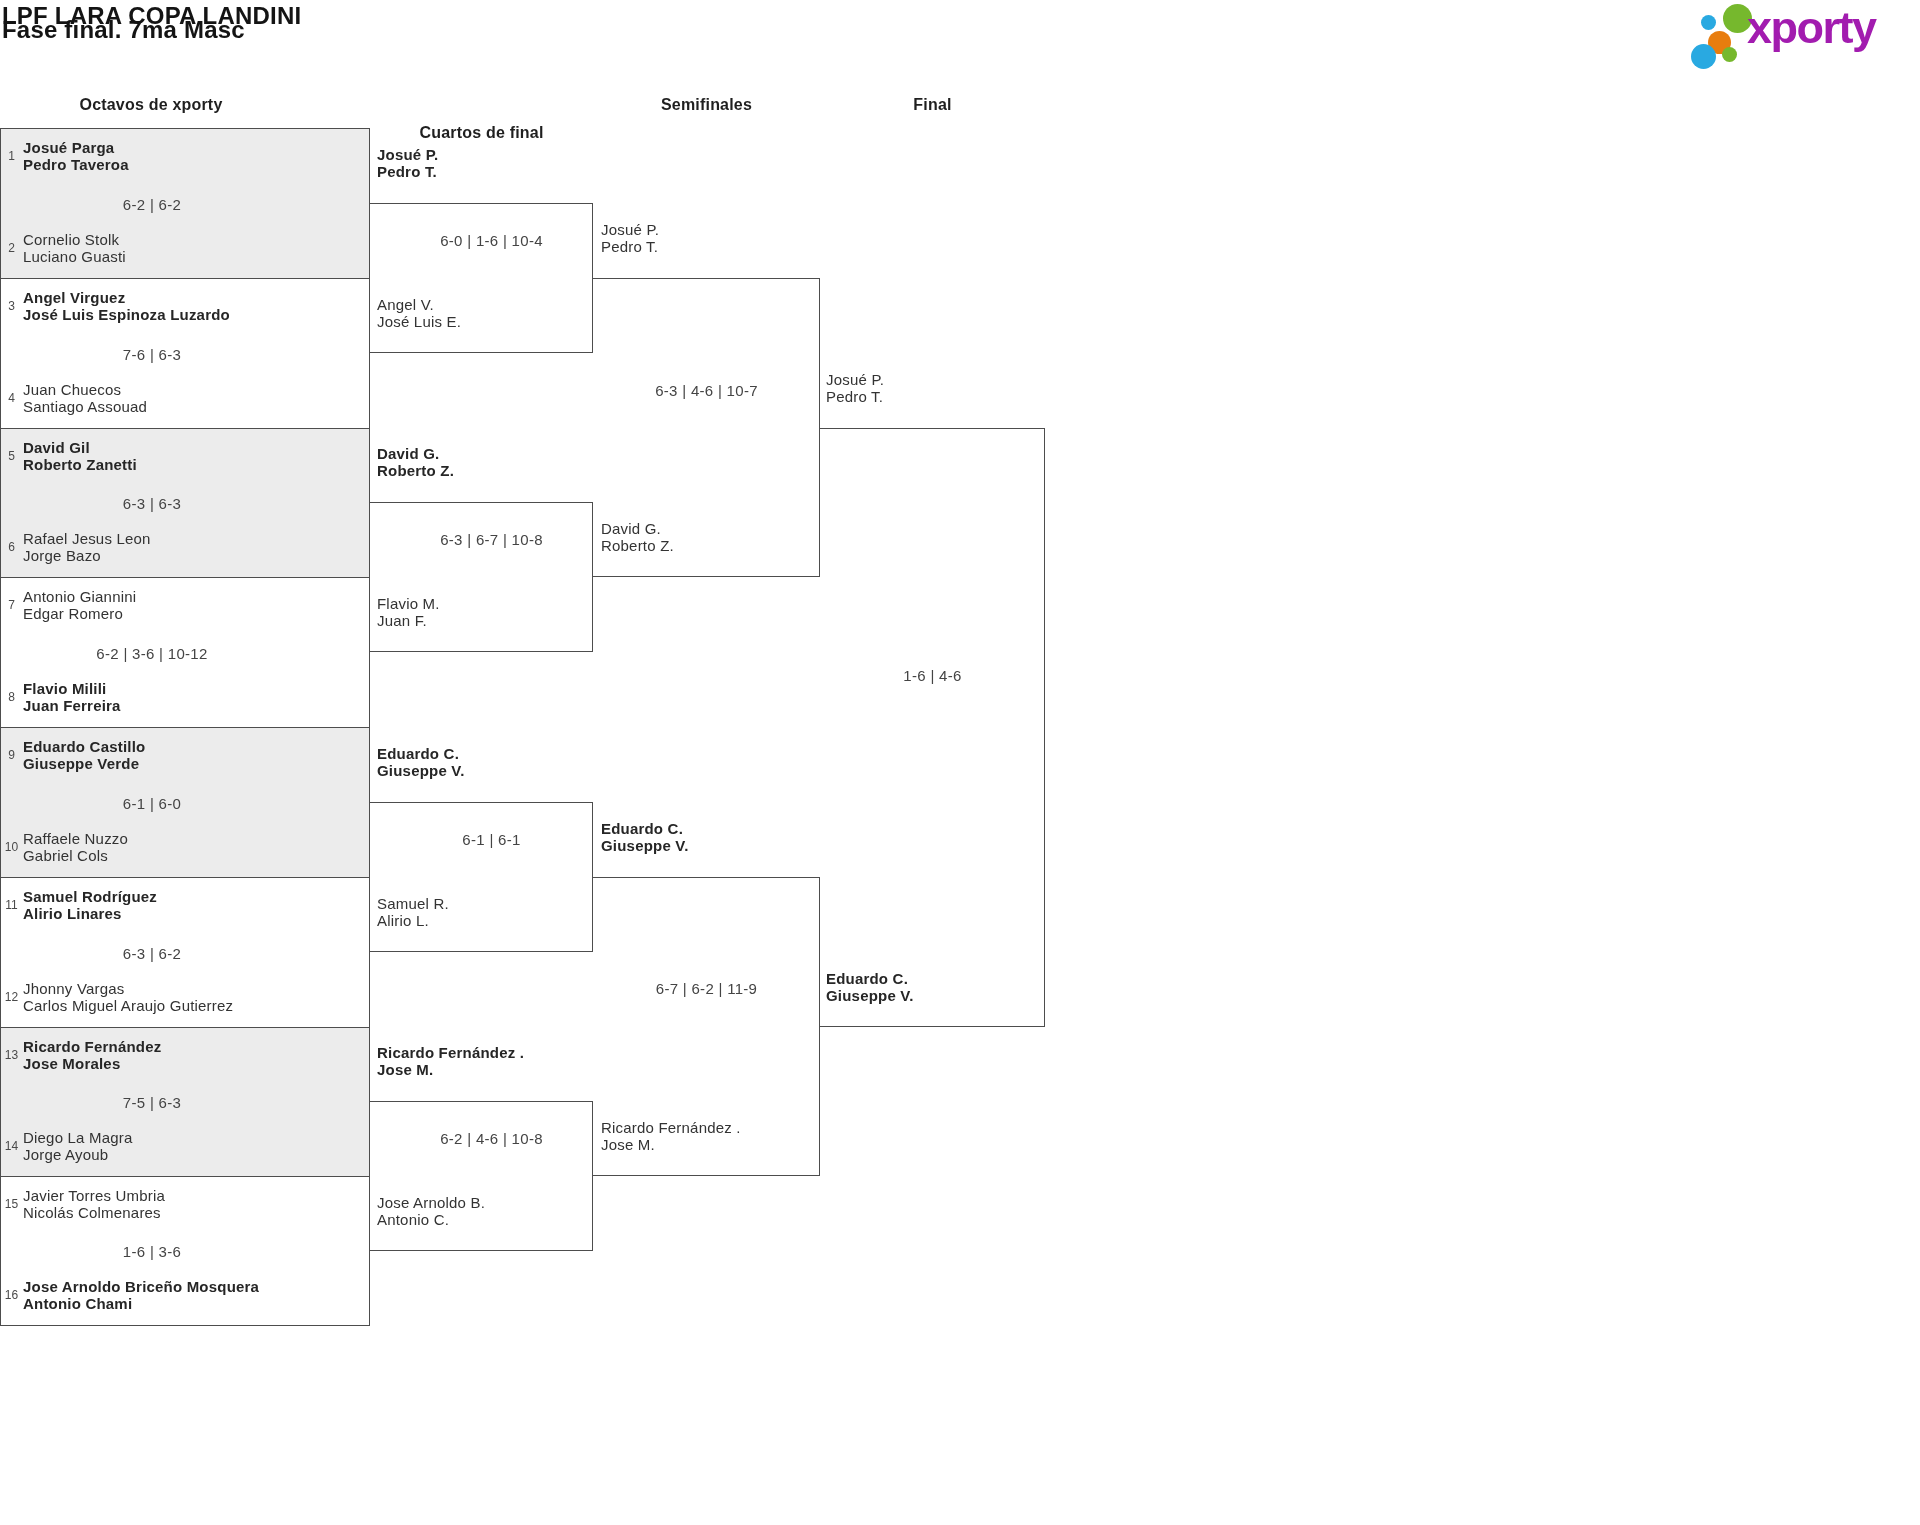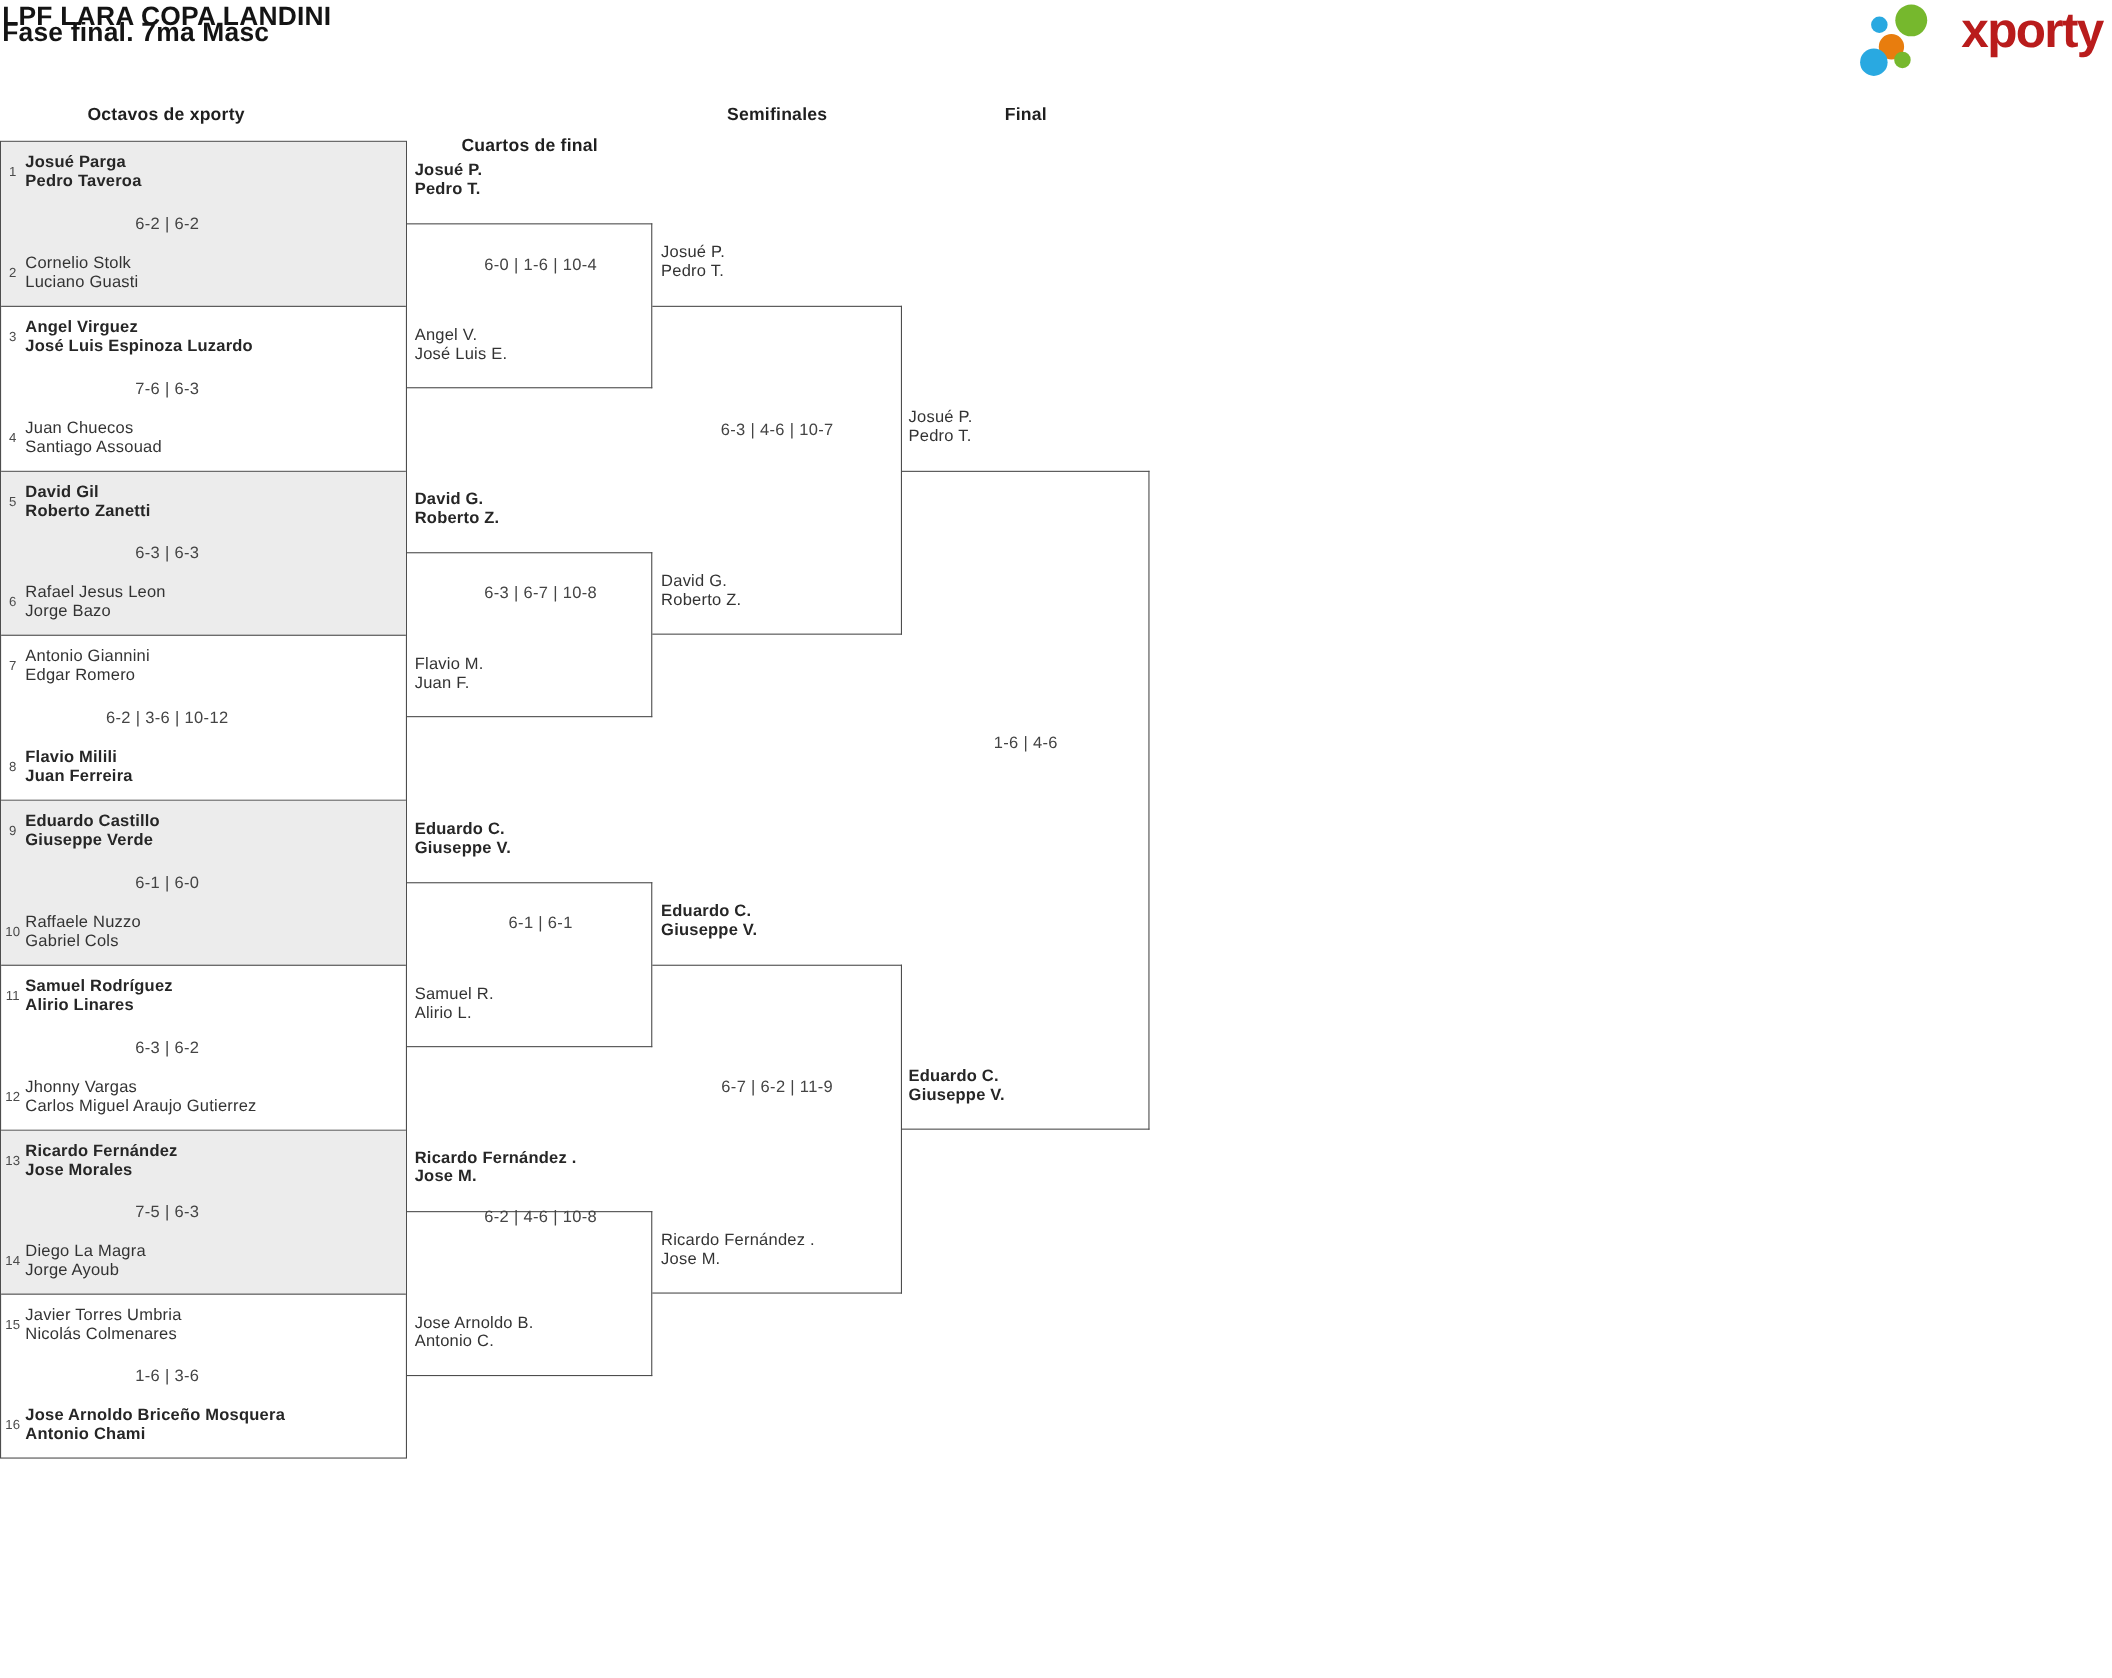--- a/index.html
+++ b/index.html
@@ -57,21 +57,21 @@
 
   <div class="title-line t1">LPF LARA COPA LANDINI</div>
   <div class="title-line t2">Fase final. 7ma Masc</div>
 
   <div class="logo">
     <span class="dot" style="left:16px;top:15px;width:15px;height:15px;background:#29a9e1;"></span>
     <span class="dot" style="left:38px;top:4px;width:29px;height:29px;background:#76b82d;"></span>
     <span class="dot" style="left:23px;top:31px;width:23px;height:23px;background:#e87d0e;"></span>
     <span class="dot" style="left:6px;top:44px;width:25px;height:25px;background:#29a9e1;"></span>
     <span class="dot" style="left:37px;top:47px;width:15px;height:15px;background:#76b82d;"></span>
-    <span class="logo-text" style="color:#b91c1c;margin-left:36px;">xporty</span>
+    <span class="logo-text" style="color:#a21caf;">xporty</span>
   </div>
 
   <div class="colhead ch0">Octavos de xporty</div>
   <div class="colhead ch1">Cuartos de final</div>
   <div class="colhead ch2">Semifinales</div>
   <div class="colhead ch3">Final</div>
 
   <div class="r16col">
     <div class="m gray" style="top:0;height:150px;">
       <span class="seed top">1</span>
@@ -216,21 +216,21 @@
   <div class="rscore qfs" style="top:831px;">6-1 | 6-1</div>
   <div class="plabel qfx" style="top:895px;">
       <div>Samuel R.</div>
       <div>Alirio L.</div>
     </div>
 
   <div class="plabel qfx win" style="top:1044px;">
       <div>Ricardo Fernández .</div>
       <div>Jose M.</div>
     </div>
-  <div class="rscore qfs" style="top:1098px;">6-2 | 4-6 | 10-8</div>
+  <div class="rscore qfs" style="top:1130px;">6-2 | 4-6 | 10-8</div>
   <div class="plabel qfx" style="top:1194px;">
       <div>Jose Arnoldo B.</div>
       <div>Antonio C.</div>
     </div>
 
   <div class="plabel sfx" style="top:221px;">
       <div>Josué P.</div>
       <div>Pedro T.</div>
     </div>
   <div class="rscore sfs" style="top:382px;">6-3 | 4-6 | 10-7</div>

